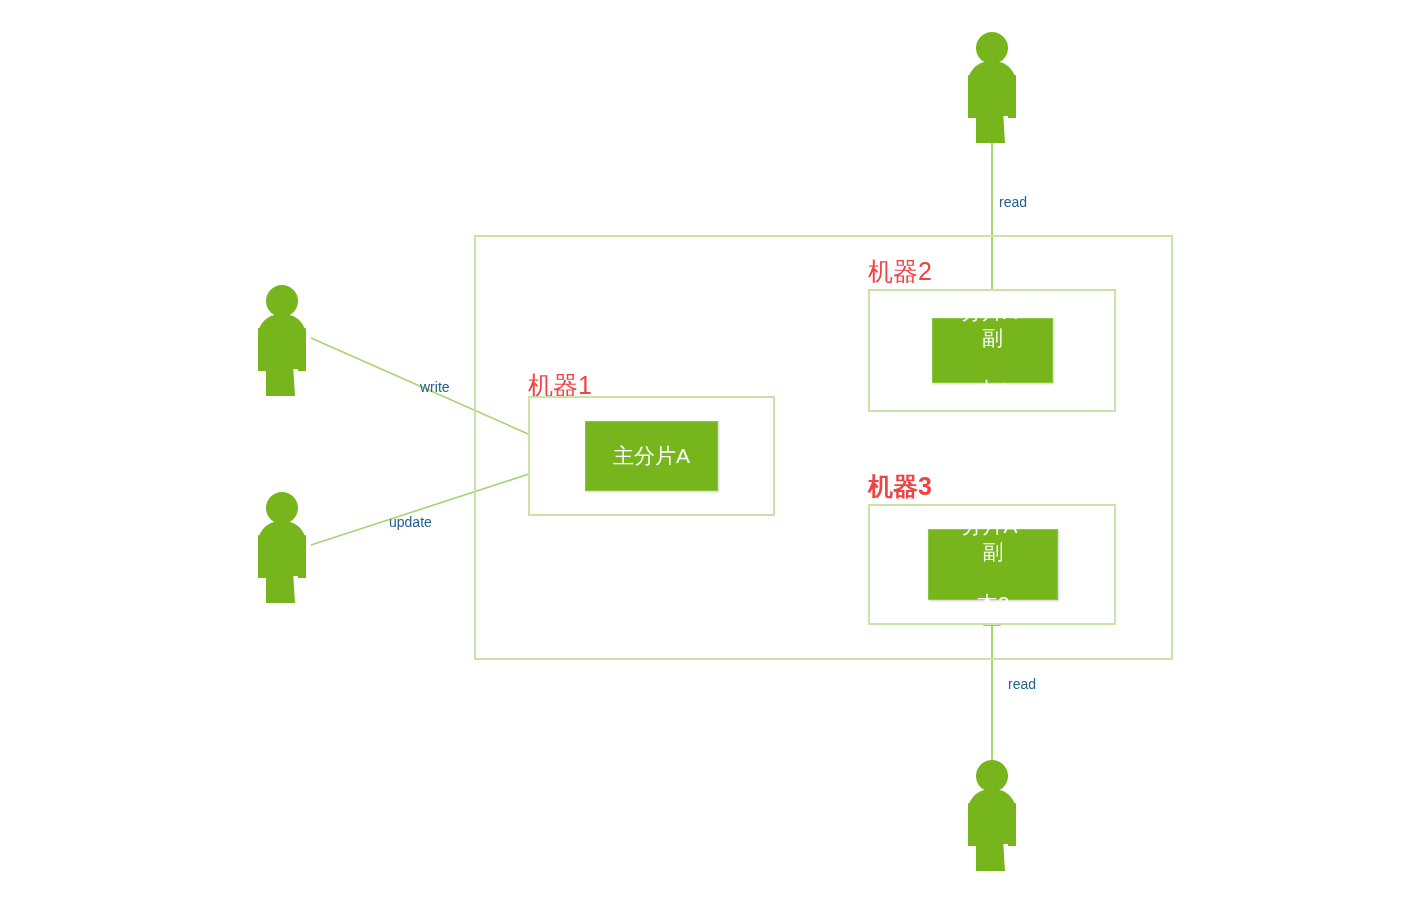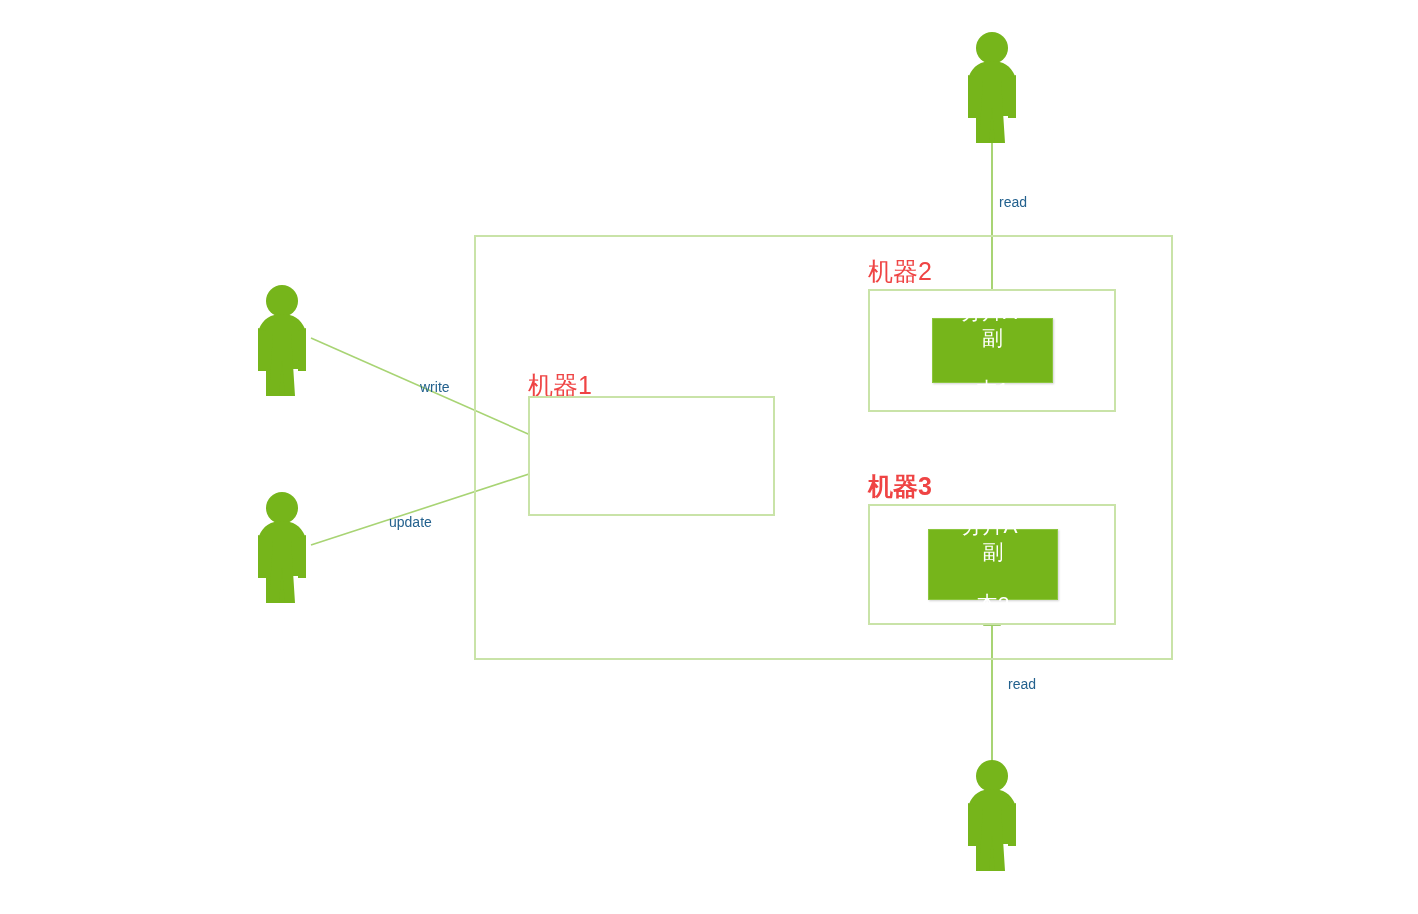--- a/index.html
+++ b/index.html
@@ -109,20 +109,23 @@
 
     <g>
       <line x1="992" y1="772" x2="992" y2="610" stroke="#a8d474" stroke-width="2" marker-end="url(#arrowUp)"></line>
     </g>
   </svg>
 
   <div class="cluster-box" style="left:474px; top:235px; width:699px; height:425px;"></div>
 
   <div class="machine-label" style="left:528px; top:366px; width:247px;margin-top:7px;">机器1</div>
   <div class="machine-box" style="left:528px; top:396px; width:247px; height:120px;"></div>
+  <div class="shard" style="left:585px; top:421px; width:133px; height:70px;">
+    <span>主分片A</span>
+  </div>
 
   <div class="machine-label" style="left:868px; top:259px; width:248px;">机器2</div>
   <div class="machine-box" style="left:868px; top:289px; width:248px; height:123px;"></div>
   <div class="shard" style="left:932px; top:318px; width:121px; height:65px;">
     <span>
       <span>分片A-副</span><br>
       <span>本1</span>
     </span>
   </div>
 

